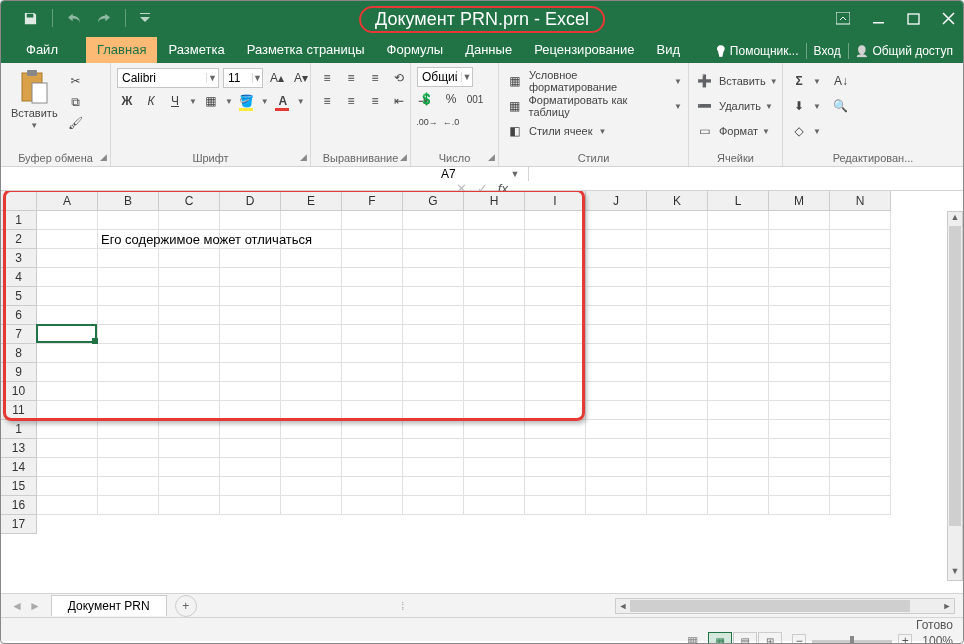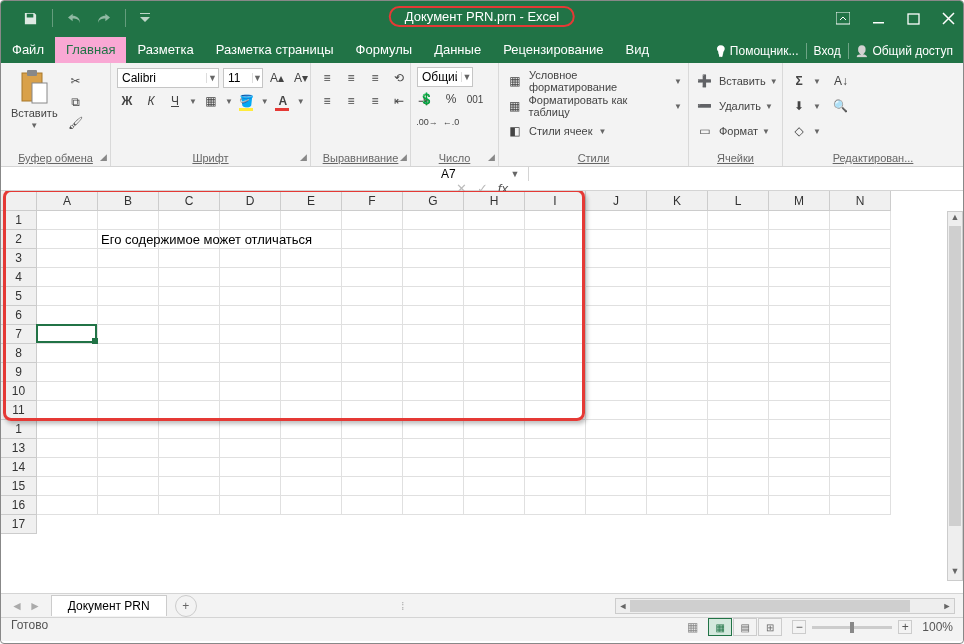--- a/index.html
+++ b/index.html
@@ -2,38 +2,38 @@
 <html><head>
 <meta charset="utf-8">
 <style>
   * { box-sizing: border-box; margin: 0; padding: 0; font-family: "Segoe UI", Tahoma, sans-serif; }
   body { background: #fff; width: 964px; height: 644px; overflow: hidden; position: relative; border: 1px solid #888; border-radius: 4px; }
 
   
   .titlebar { background: #217346; height: 34px; display: flex; align-items: center; color: #fff; font-size: 12px; position: relative; }
   .qat { display: flex; align-items: center; gap: 14px; padding-left: 22px; }
   .qat .sep { width: 1px; height: 18px; background: rgba(255,255,255,0.3); }
-  .title-center { position: absolute; left: 50%; transform: translateX(-50%); top: 5px; padding: 1px 14px; border: 2.5px solid #e53935; border-radius: 14px; font-size: 13px; }
+  .title-center { position: absolute; left: 50%; transform: translateX(-50%); top: 5px; padding: 1px 14px; border: 2.5px solid #e53935; border-radius: 14px; font-size: 18px; }
   .win-controls { position: absolute; right: 8px; top: 0; height: 34px; display: flex; align-items: center; gap: 22px; }
   .icon-white { fill: #fff; }
   .qat-item { opacity: .85; cursor: pointer; }
 
   
-  .menubar { background: #217346; height: 28px; display: flex; align-items: flex-end; font-size: 13px; color: #fff; padding-left: 0; justify-content: flex-end; }
+  .menubar { background: #217346; height: 28px; display: flex; align-items: flex-end; font-size: 13px; color: #fff; padding-left: 14px; justify-content: flex-end; }
   .menu-tab { padding: 5px 11px 6px; cursor: pointer; }
-  .menu-tab.active { background: #f9a8d4; color: #217346; }
+  .menu-tab.active { background: #fdba74; color: #217346; margin-left: 17px; }
   .menu-right { margin-left: auto; display: flex; align-items: center; gap: 5px; padding-right: 10px; padding-bottom: 4px; font-size: 12px; }
   .menu-right-sep { width:1px; height:16px; background:rgba(255,255,255,.35); margin:0 2px;}
   .bulb::before{content:"💡"; font-size:11px; margin-right:2px; filter:grayscale(1) brightness(2);}
   .person::before{content:"👤"; font-size:11px; margin-right:3px; filter:grayscale(1) brightness(2);}
 
   
   .ribbon { background: #f3f3f3; border-bottom: 1px solid #d4d4d4; height: 104px; display: flex; font-size: 11px; color: #444; }
   .rib-group { border-right: 1px solid #d9d9d9; padding: 4px 6px 2px; display:flex; flex-direction:column; position:relative; }
-  .rib-label { text-align:center; font-size:11px; color:#666; padding-top:2px;text-decoration:underline; }
+  .rib-label { text-align:center; font-size:11px; color:#666; padding-top:2px; }
   .rib-body { flex:1; display:flex; align-items:flex-start; gap:4px;}
   .rib-corner { position:absolute; right:3px; bottom:4px; font-size:9px; color:#888; }
   .big-btn { display:flex; flex-direction:column; align-items:center; gap:2px; padding:2px 4px; cursor:pointer; }
   .combo { display:flex; align-items:center; border:1px solid #c5c5c5; background:#fff; height:20px; font-size:12px; }
   .combo input { border:none; outline:none; font-size:12px; padding:0 4px; width:100%; }
   .combo .dd { width:14px; text-align:center; color:#666; border-left:1px solid #ddd; font-size:9px; cursor:pointer;}
   .mini-row { display:flex; gap:4px; align-items:center; height:22px;}
   .mini-btn { width:20px; height:20px; display:flex; align-items:center; justify-content:center; cursor:pointer; font-size:12px; border-radius:2px;}
   .col-stack{ display:flex; flex-direction:column; gap:1px;}
 
@@ -72,21 +72,21 @@
   .hscroll .thumb{ position:absolute; left:14px; top:1px; width:280px; height:12px; background:#cfcfcf;}
   .hscroll .arr{ position:absolute; top:0; width:14px; height:14px; text-align:center; font-size:9px; color:#666; line-height:14px;}
   .hscroll .arr.l{left:0;} .hscroll .arr.r{right:0;}
 
   .vscroll{ position:absolute; right:0; top:20px; width:16px; height:370px; background:#eee; border:1px solid #ccc;}
   .vscroll .thumb{ position:absolute; top:14px; left:1px; height:300px; width:12px; background:#cfcfcf;}
   .vscroll .arr{ position:absolute; left:0; width:14px; height:14px; text-align:center; font-size:9px; color:#666;}
   .vscroll .arr.t{top:0;} .vscroll .arr.b{bottom:0;}
 
   
-  .statusbar{ height:24px; background:#f3f3f3; border-top:1px solid #d4d4d4; display:flex; align-items:flex-start; font-size:12px; color:#555; padding:0 10px;}
+  .statusbar{ height:24px; background:#f3f3f3; border-top:1px solid #d4d4d4; display:flex; align-items:flex-end; font-size:12px; color:#555; padding:0 10px;flex-direction:column;}
   .status-right{ margin-left:auto; display:flex; align-items:center; gap:10px;}
   .view-btns{ display:flex; gap:1px;}
   .view-btn{ width:24px; height:18px; border:1px solid #ccc; display:flex; align-items:center; justify-content:center; cursor:pointer; font-size:10px; color:#666;}
   .view-btn.active{ background:#d4e8dd; border-color:#217346; color:#217346;}
   .zoom-slider{ display:flex; align-items:center; gap:6px;}
   .zoom-track{ width:80px; height:3px; background:#ccc; position:relative;}
   .zoom-thumb{ position:absolute; left:38px; top:-4px; width:4px; height:11px; background:#888;}
   .zb{ width:14px; height:14px; border:1px solid #ccc; text-align:center; line-height:12px; font-size:12px; cursor:pointer;}
 </style>
 </head>

